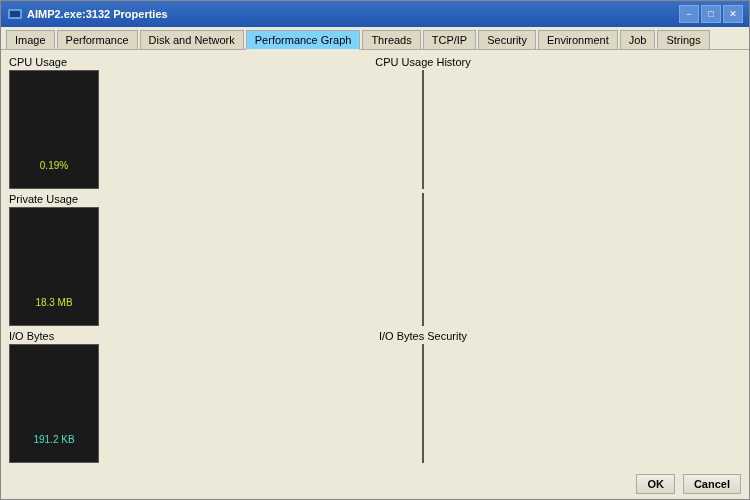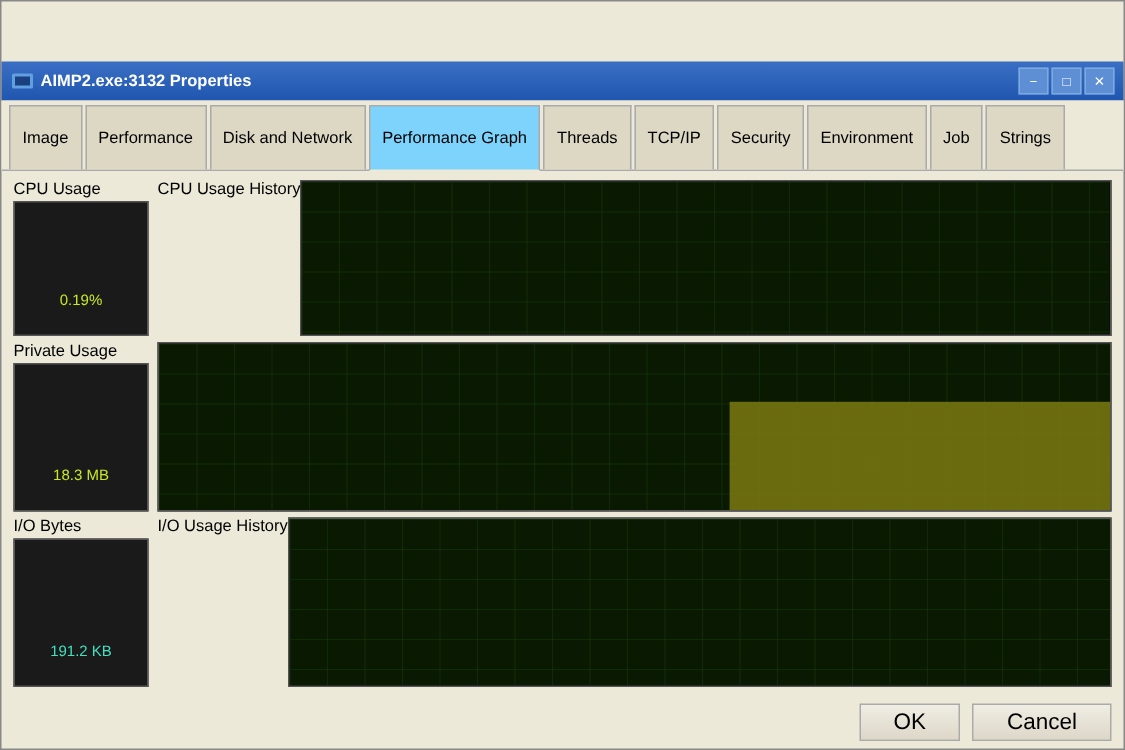--- a/index.html
+++ b/index.html
@@ -21,21 +21,20 @@
     }
     .title-bar {
       background: linear-gradient(to bottom, #3a6fc4 0%, #2156b0 100%);
       color: white;
       padding: 4px 6px;
       display: flex;
       align-items: center;
       justify-content: space-between;
       height: 26px;
       flex-shrink: 0;
-      margin-top: 40px;
     }
     .title-bar-left {
       display: flex;
       align-items: center;
       gap: 4px;
     }
     .title-icon {
       width: 16px;
       height: 16px;
     }
@@ -61,21 +60,21 @@
     }
     .tabs-bar {
       background: #ece9d8;
       border-bottom: 1px solid #aaa;
       display: flex;
       padding: 3px 5px 0 5px;
       flex-wrap: nowrap;
       flex-shrink: 0;
     }
     .tab {
-      padding: 15px 8px;
+      padding: 3px 8px;
       border: 1px solid #aaa;
       background: #ddd8c4;
       margin-right: 2px;
       border-bottom: none;
       cursor: pointer;
       font-size: 11px;
       color: #000;
       white-space: nowrap;
     }
     .tab.active {
@@ -128,21 +127,22 @@
       position: absolute;
       bottom: 17px;
       text-align: center;
     }
     .gauge-value-cyan {
       color: #40e0c0;
     }
     .right-panel {
       flex: 1;
       display: flex;
-      flex-direction: row;
+      flex-direction: column;
+      align-items: center;
     }
     .right-label {
       font-size: 11px;
       color: #000;
       margin-bottom: 2px;
     }
     .graph {
       flex: 1;
       background: #0a0a0a;
       border: 1px solid #555;
@@ -151,25 +151,26 @@
     }
     .bottom-bar {
       display: flex;
       justify-content: flex-end;
       align-items: center;
       padding: 5px 8px;
       gap: 8px;
       flex-shrink: 0;
     }
     .btn {
-      padding: 3px 22px;
+      padding: 3px 10px;
       background: linear-gradient(to bottom, #f0ede4, #ddd7c8);
       border: 1px solid #aaa;
-      font-size: 15px;
+      font-size: 11px;
       cursor: pointer;
+      font-weight: bold;
     }
 
     
     .cpu-gauge-bar-container {
       display: flex;
       flex-direction: column;
       gap: 2px;
       padding: 6px 8px;
       height: calc(100% - 22px);
       justify-content: flex-end;
@@ -327,21 +328,21 @@
             <div class="io-bar-row bright" style="width:88%;background:#20a0a0"></div>
             <div class="io-bar-row" style="width:95%;background:#104040"></div>
             <div class="io-bar-row bright" style="width:90%;background:#20a0a0"></div>
             <div class="io-bar-row" style="width:85%;background:#104040"></div>
             <div class="io-bar-row bright" style="width:88%;background:#20a0a0"></div>
           </div>
           <div class="gauge-value gauge-value-cyan">191.2 KB</div>
         </div>
       </div>
       <div class="right-panel">
-        <div class="right-label">I/O Usage History</div>
+        <div class="right-label">I/O Bytes Security</div>
         <div class="graph">
           <svg width="100%" height="100%" style="position:absolute;top:0;left:0;">
             <defs>
               <pattern id="grid3" width="25" height="20" patternUnits="userSpaceOnUse">
                 <path d="M 25 0 L 0 0 0 20" fill="none" stroke="#1a4a0a" stroke-width="0.5"></path>
               </pattern>
             </defs>
             <rect width="100%" height="100%" fill="#0a1a02"></rect>
             <rect width="100%" height="100%" fill="url(#grid3)"></rect>
 

